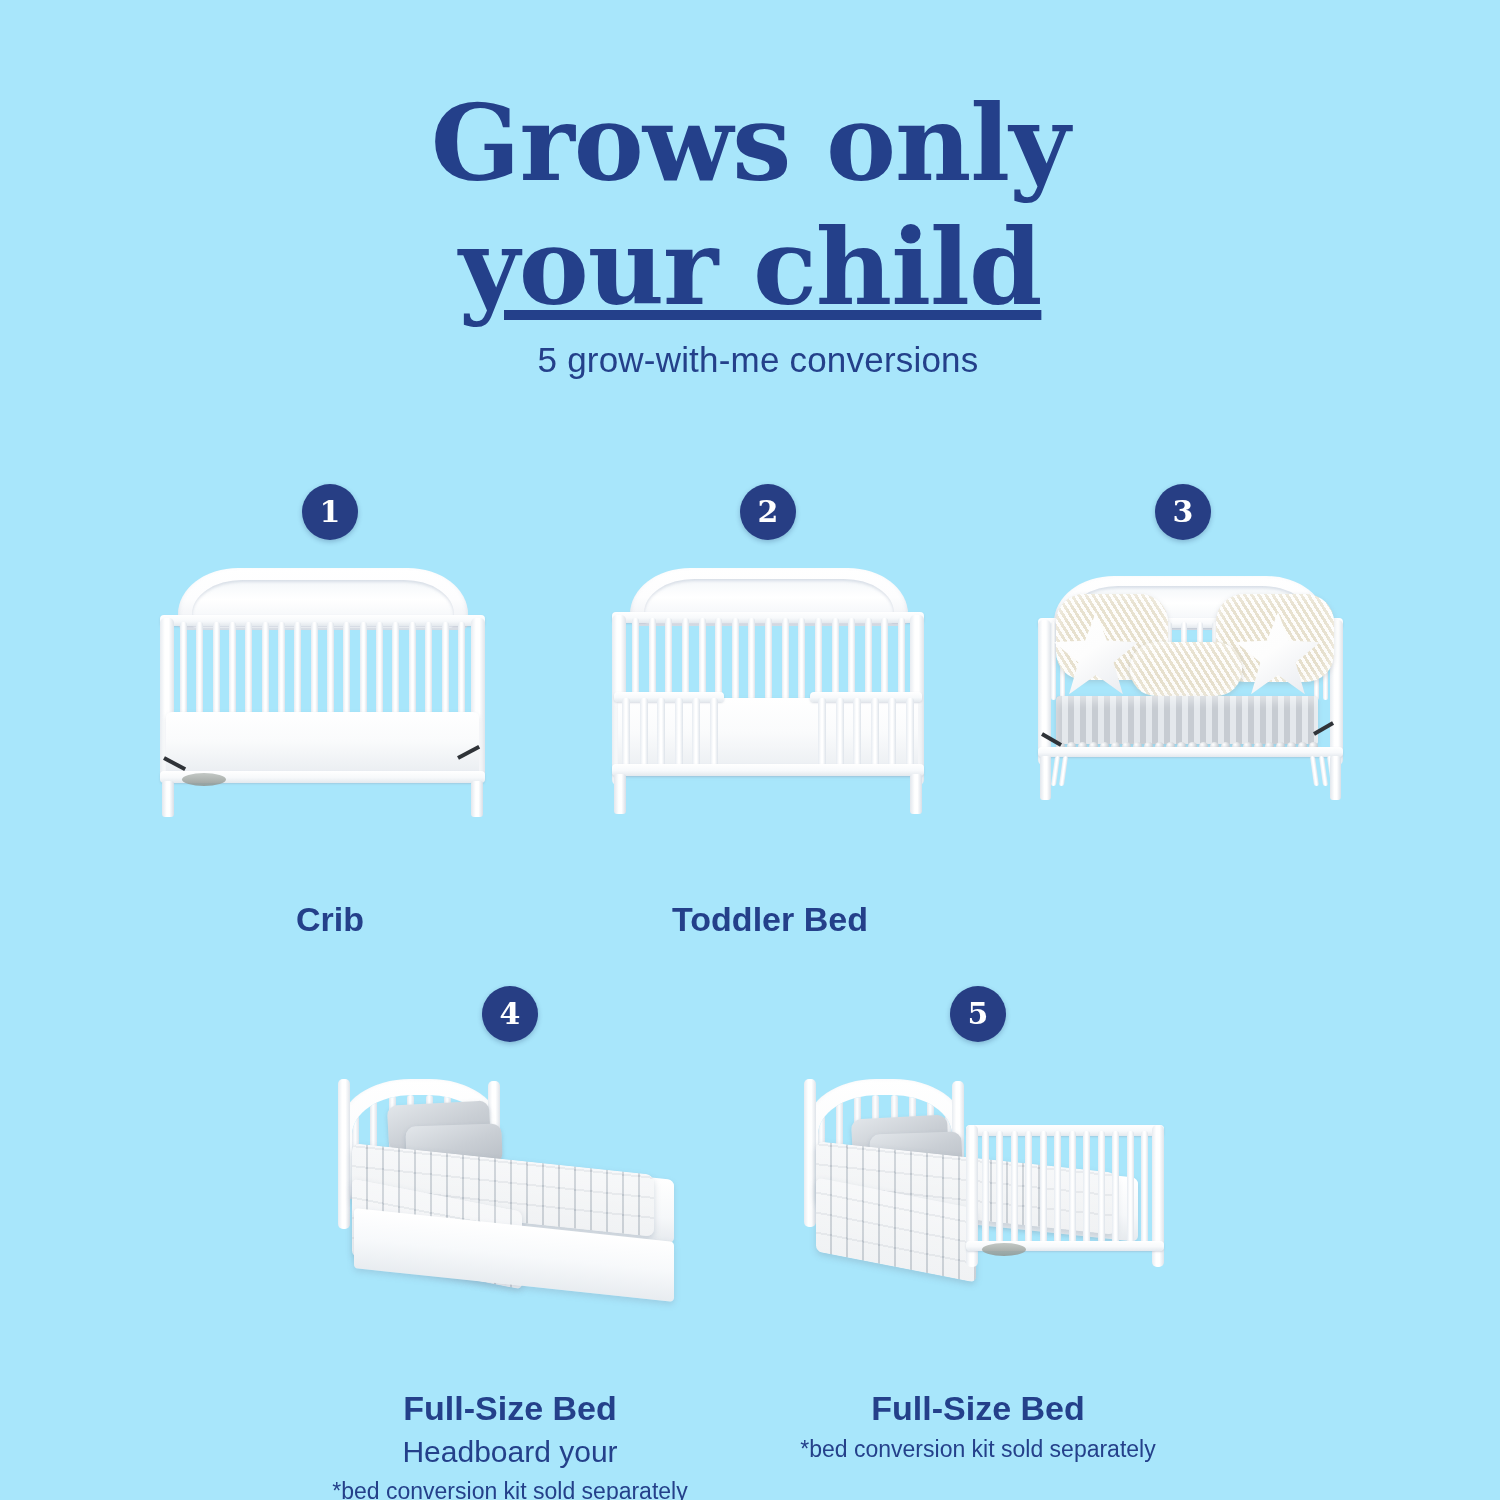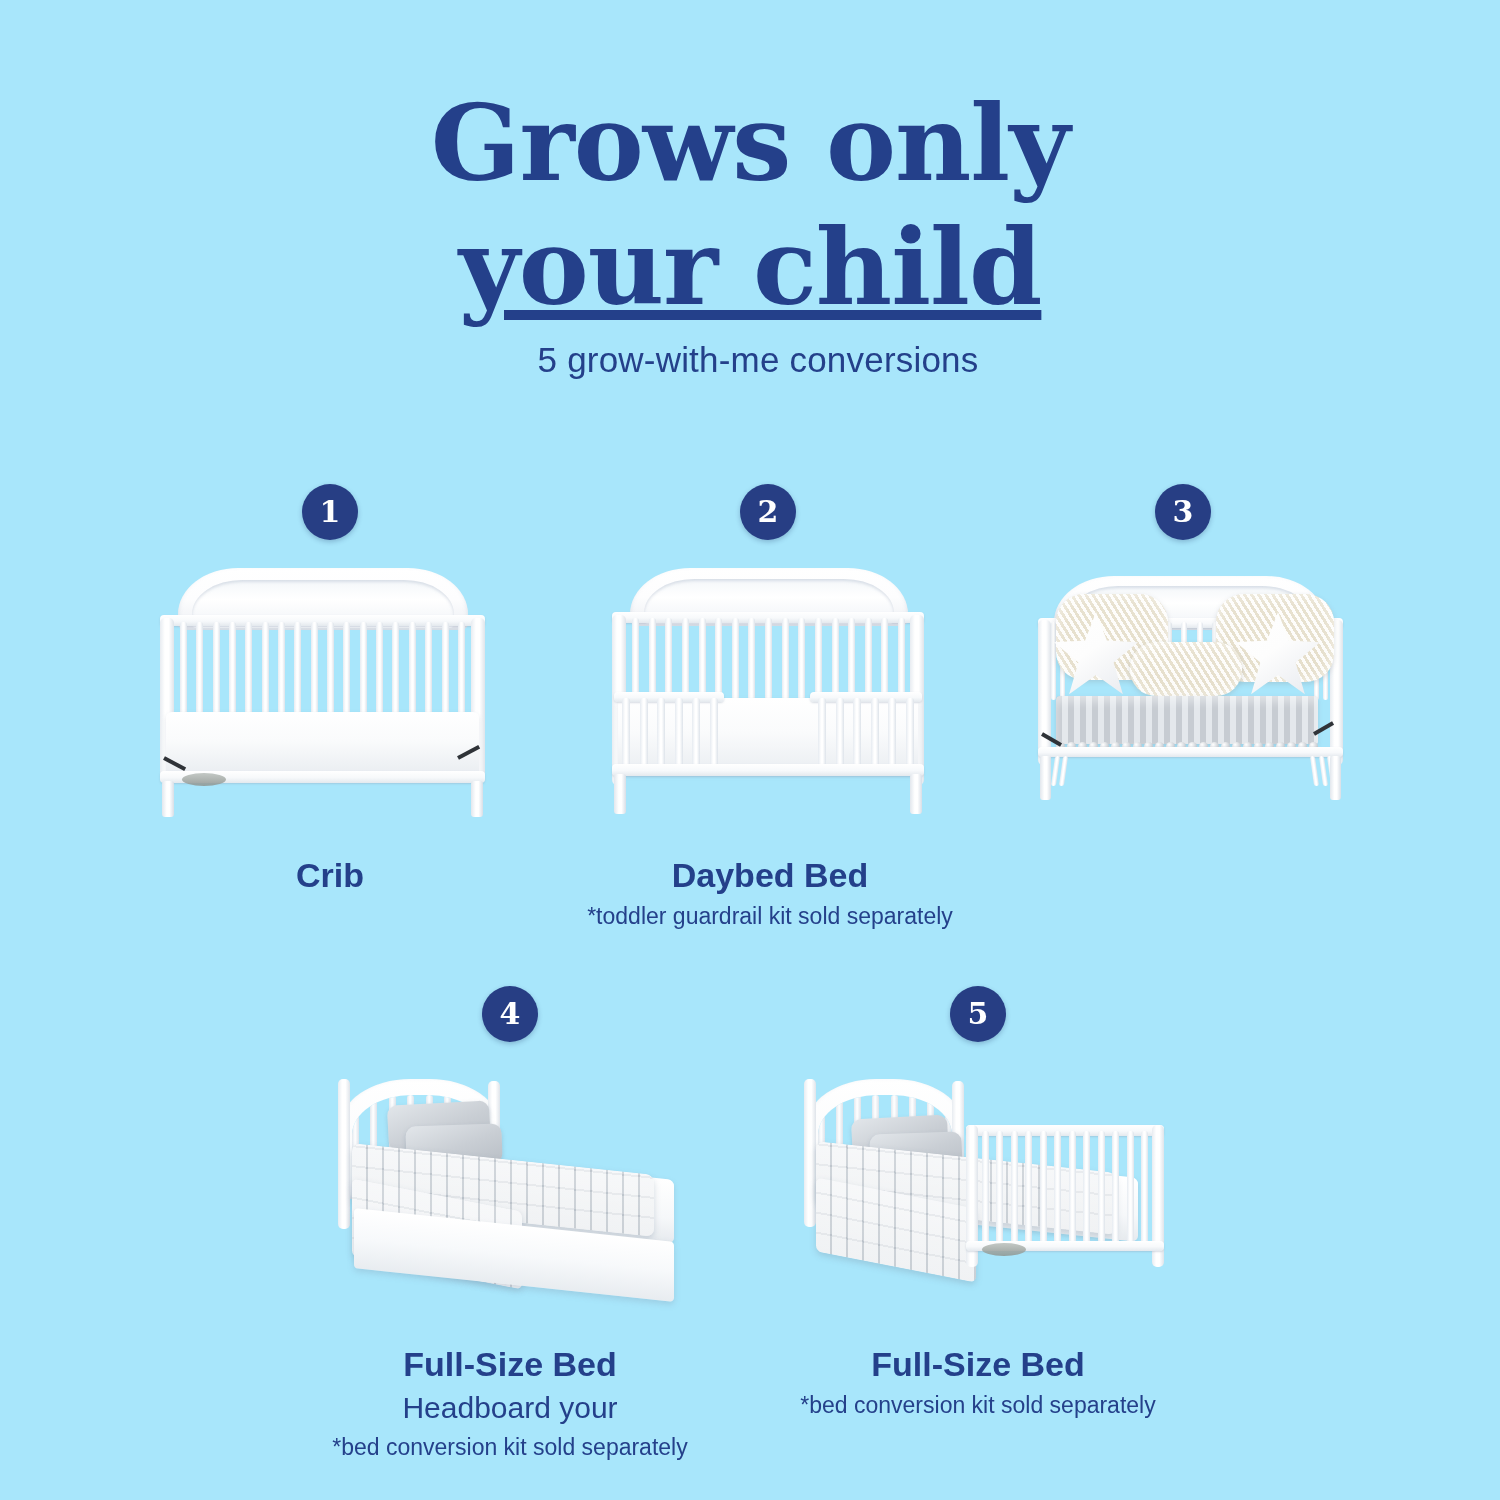--- a/index.html
+++ b/index.html
@@ -41,21 +41,21 @@
     color:#fff;
     font-family:"DejaVu Serif", serif;
     font-weight:700;
     font-size:30px;
     line-height:56px;
     text-align:center;
     box-shadow:0 2px 5px rgba(20,40,90,.25);
   }
 
   
-  .caption{position:absolute;text-align:center;}
+  .caption{position:absolute;text-align:center;margin-top:44px;}
   .cap-title{font-size:34px;font-weight:700;color:#24408a;letter-spacing:0px;line-height:1.15;}
   .cap-sub{font-size:30px;font-weight:400;color:#24408a;margin-top:6px;line-height:1.2;}
   .cap-note{font-size:23px;font-weight:400;color:#24408a;margin-top:8px;line-height:1.2;}
 
   
   .prod{position:absolute;}
 
   
   .hb-panel{
     position:absolute;
@@ -294,22 +294,21 @@
       <span style="width:8px"></span>
         <span style="width:8px"></span>
         <span style="width:8px"></span>
     </div>
     <div class="rail" style="left:20px;top:204px;width:312px;height:12px;"></div>
     <div class="leg" style="left:22px;top:214px;width:12px;height:40px;"></div>
     <div class="leg" style="left:318px;top:214px;width:12px;height:40px;"></div>
   </div>
 
   <div class="caption" style="left:575px;top:856px;width:390px;">
-    <div class="cap-title">Daybed Bed</div>
-    <div class="cap-note">*toddler guardrail kit sold separately</div>
+    <div class="cap-title">Toddler Bed</div>
   </div>
 
   <div class="badge" style="left:1155px;top:484px;">3</div>
 
   <div class="prod" style="left:1018px;top:570px;width:340px;height:260px;">
     <div class="hb-panel" style="left:36px;top:6px;width:272px;height:54px;"></div>
     <div class="hb-inner" style="left:50px;top:16px;width:244px;height:42px;"></div>
     <div class="rail" style="left:20px;top:48px;width:305px;height:10px;"></div>
     <div class="post" style="left:20px;top:50px;width:13px;height:145px;"></div>
     <div class="post" style="left:312px;top:50px;width:13px;height:145px;"></div>

